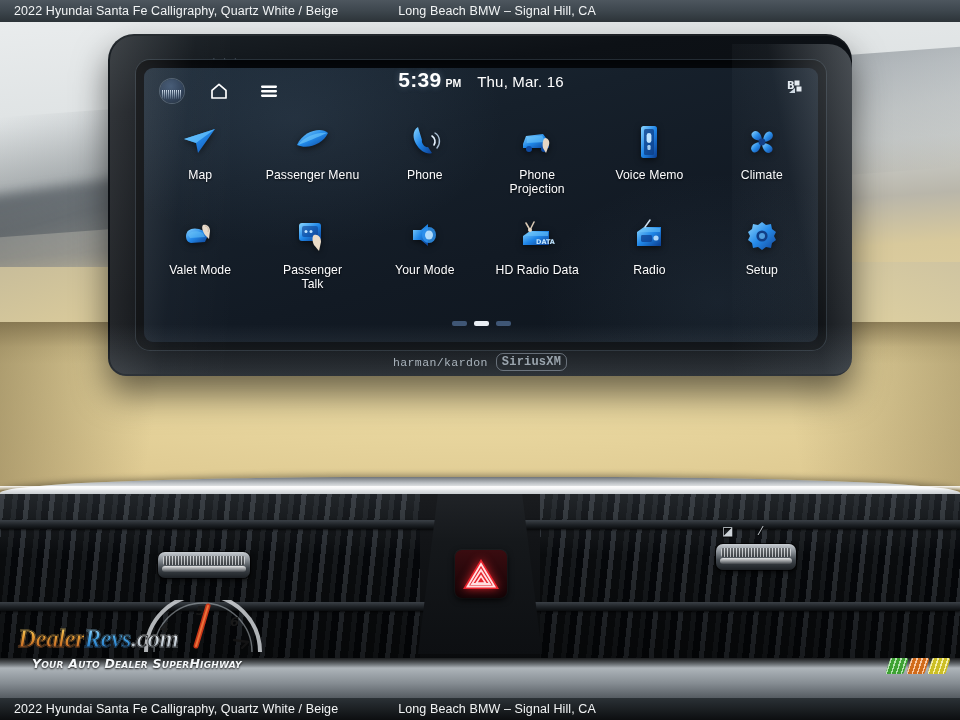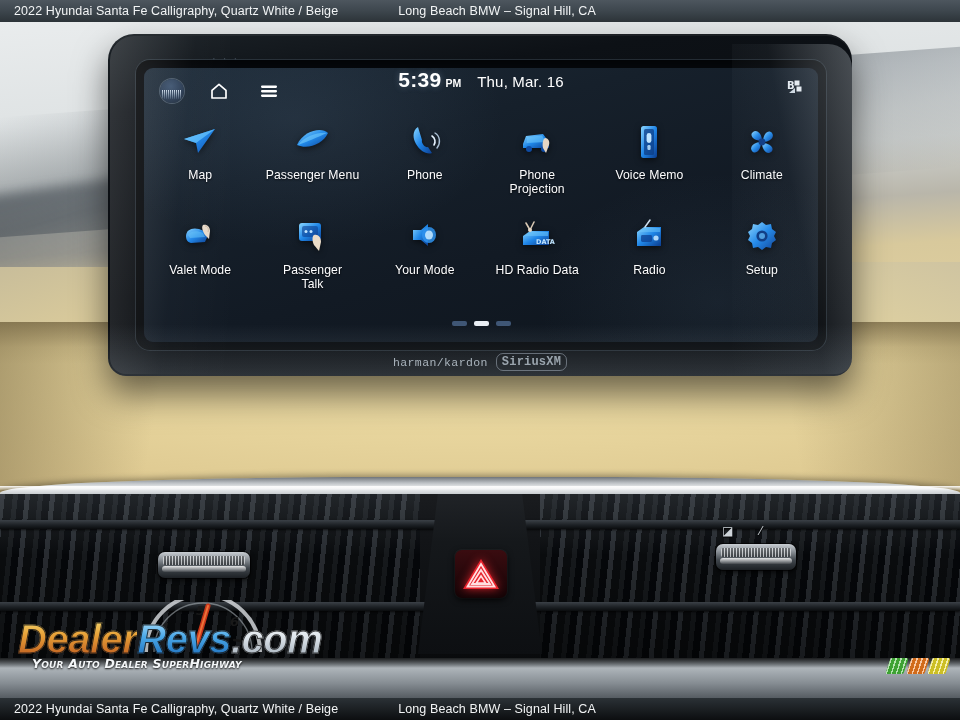--- a/index.html
+++ b/index.html
@@ -344,22 +344,22 @@
     position: absolute; left: 18px; bottom: 24px;
     width: 258px; height: 62px;
     z-index: 30;
   }
   #wm-speedo {
     position: absolute; left: 120px; top: -12px; width: 130px; height: 56px;
     opacity: .92;
   }
   #wm-title {
     position: absolute; left: 0; top: 12px;
-    font-family: Liberation Sans, sans-serif;
-    font-size: 40px; font-weight: bold; font-style: italic;
+    font-family: Liberation Serif, serif;
+    font-size: 25px; font-weight: bold; font-style: italic;
     letter-spacing: -.5px;
     line-height: 30px;
   }
   #wm-title span { display: inline; }
   .wm-dealer {
     background: linear-gradient(180deg,#f4e07a 0%,#e8a238 40%,#b8511c 100%);
     -webkit-background-clip: text; background-clip: text; color: transparent;
     -webkit-text-stroke: 1px rgba(25,25,25,.85);
     paint-order: stroke fill;
   }

